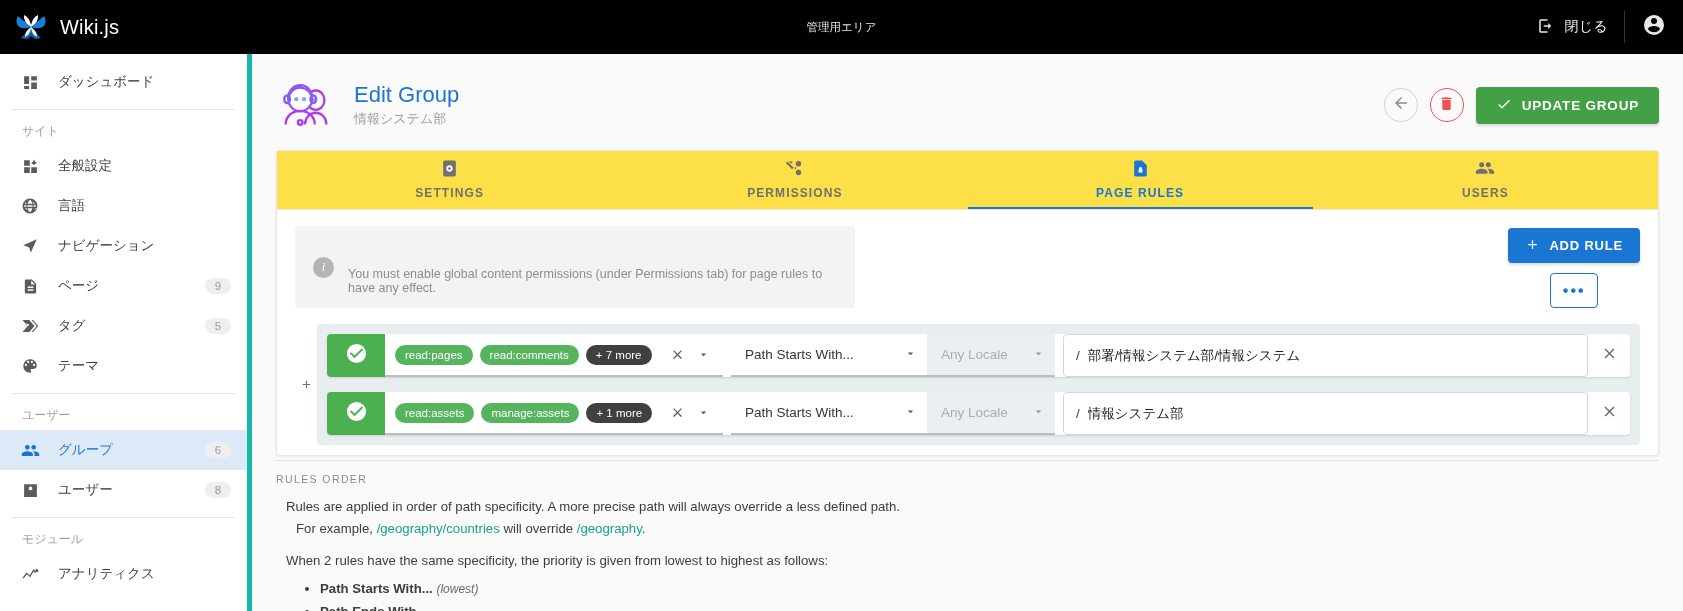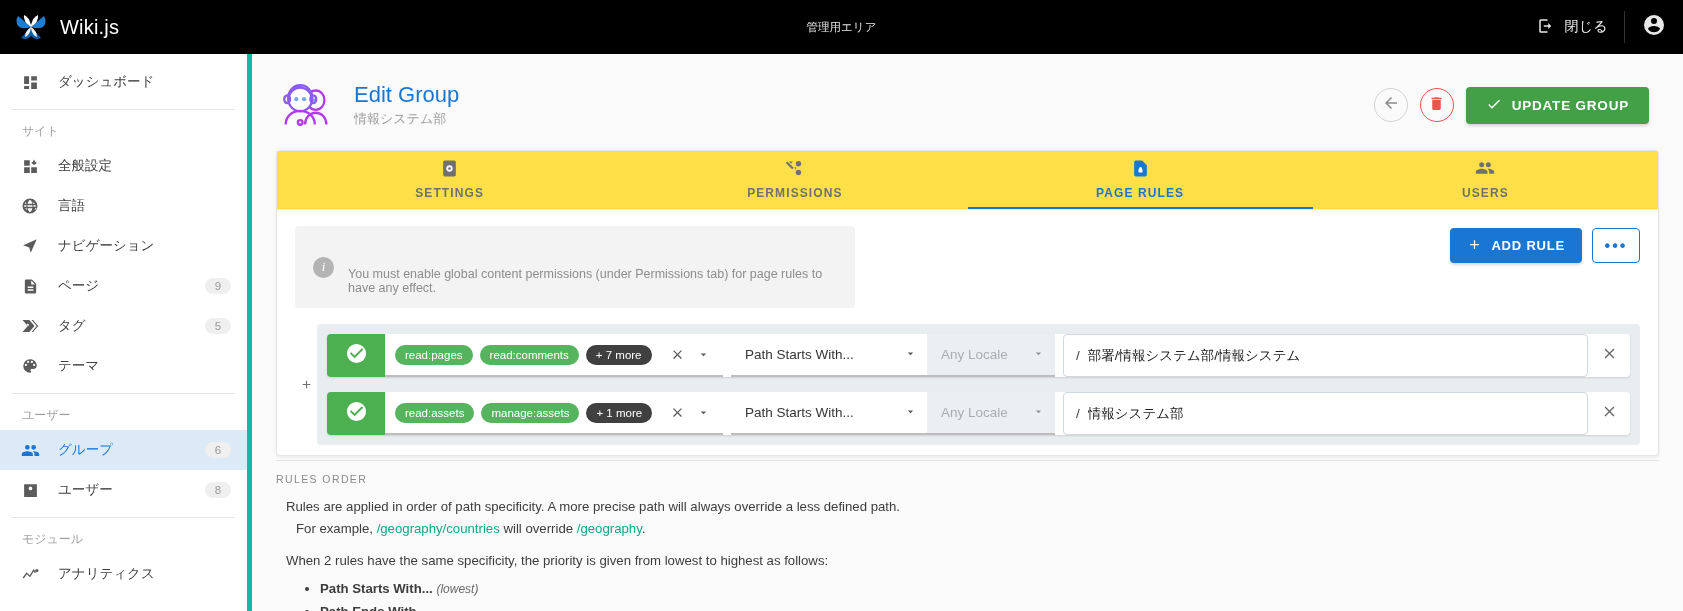--- a/index.html
+++ b/index.html
@@ -58,21 +58,21 @@
     border-radius: 10px; padding: 2px 9px; min-width: 26px; text-align: center;
   }
   .nav-sep { height: 1px; background: #e4e4e4; margin: 7px 12px 7px 12px; }
   .nav-caption {
     font-size: 12px; color: #9e9e9e; padding: 6px 0 6px 22px;
   }
 
   
   .main { flex: 1 1 auto; background: #fafafa; overflow: hidden; position: relative; }
 
-  .page-head { display: flex; align-items: center; padding: 20px 34px 14px 24px; gap: 16px; }
+  .page-head { display: flex; align-items: center; padding: 20px 24px 14px 24px; gap: 16px; }
   .page-avatar { width: 62px; height: 62px; flex: 0 0 62px; }
   .page-titles { display: flex; flex-direction: column; gap: 2px; }
   .page-title { font-size: 22px; color: #1976d2; font-weight: 400; line-height: 1.2; }
   .page-subtitle { font-size: 13px; color: #9e9e9e; }
   .head-actions { margin-left: auto; display: flex; align-items: center; gap: 12px; }
   .circle-btn {
     width: 34px; height: 34px; border-radius: 50%;
     display: flex; align-items: center; justify-content: center;
     cursor: pointer; background: transparent;
   }
@@ -105,21 +105,21 @@
   .alert {
     background: #f3f3f3; border-radius: 4px; display: flex; align-items: center;
     gap: 14px; padding: 13px 18px; flex: 0 1 auto; max-width: 560px;
   }
   .alert-ico {
     width: 21px; height: 21px; border-radius: 50%; background: #b4b4b4; color: #fff;
     display: flex; align-items: center; justify-content: center;
     font-size: 13px; font-style: italic; font-family: "Liberation Serif", serif; flex: 0 0 21px;
   }
   .alert-text { font-size: 12.5px; color: #8d8d8d; margin-top: 28px; }
-  .alert-actions { margin-left: auto; display: flex; align-items: center; gap: 10px; padding-top: 2px; }
+  .alert-actions { margin-left: auto; display: flex; align-items: center; gap: 10px; padding-top: 2px; flex-direction: column; }
   .btn-add {
     background: #1976d2; color: #fff; border: none; border-radius: 4px;
     height: 35px; padding: 0 17px; display: flex; align-items: center; gap: 9px;
     font-size: 13px; font-weight: 700; letter-spacing: .8px; cursor: pointer;
     box-shadow: 0 2px 3px rgba(0,0,0,.15);
   }
   .btn-more {
     background: #fff; border: 1px solid #1976d2; color: #1976d2;
     border-radius: 4px; height: 35px; width: 48px; cursor: pointer;
     display: flex; align-items: center; justify-content: center;

